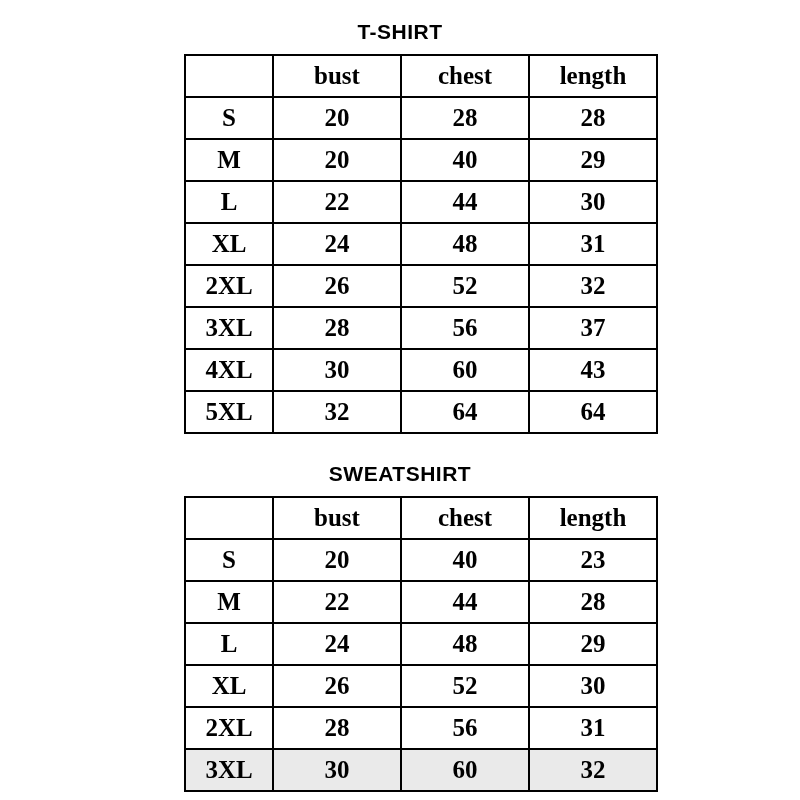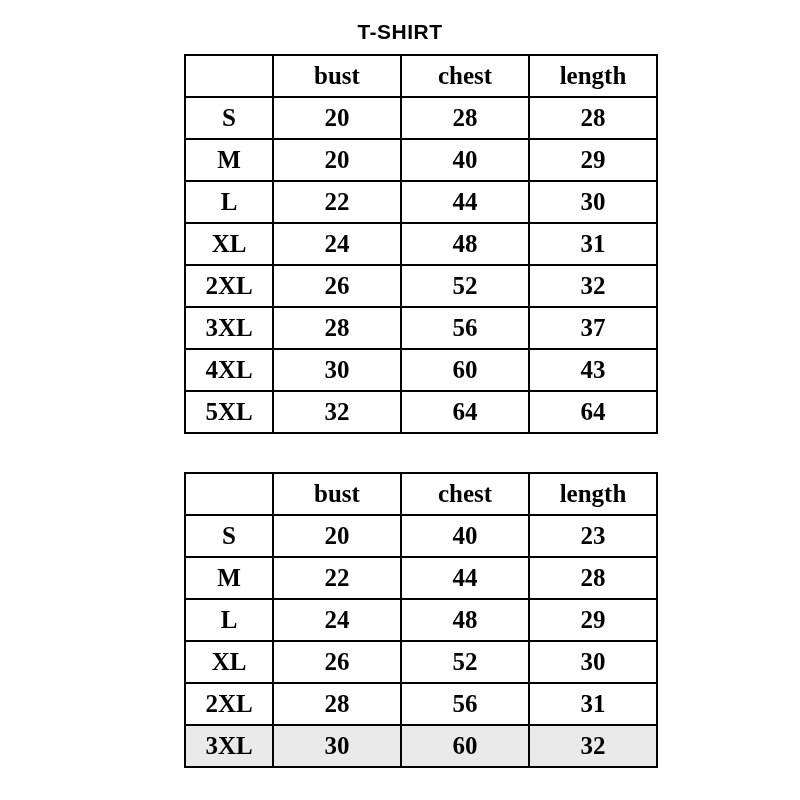--- a/index.html
+++ b/index.html
@@ -159,20 +159,21 @@
             <td class="val-cell">64</td>
           </tr>
         </tbody>
       </table>
     </div>
   </div>
 
   <div class="spacer-mid"></div>
 
   <div class="section">
+    <div class="section-title">SWEATSHIRT</div>
     <div class="title-gap"></div>
     <div class="table-wrap">
       <table class="size-table">
         <colgroup>
           <col class="c-size">
           <col class="c-val">
           <col class="c-val">
           <col class="c-val">
         </colgroup>
         <thead>

